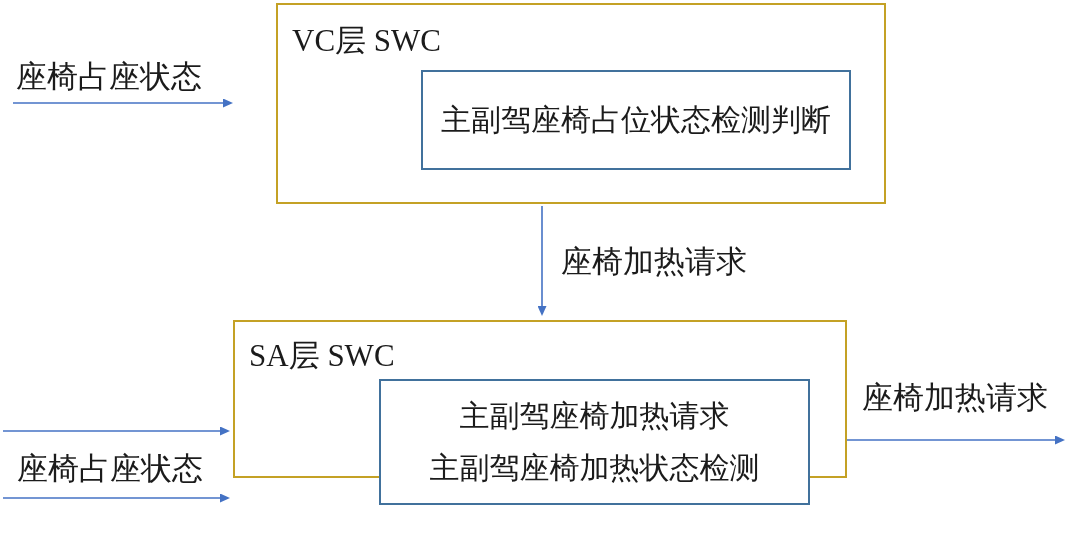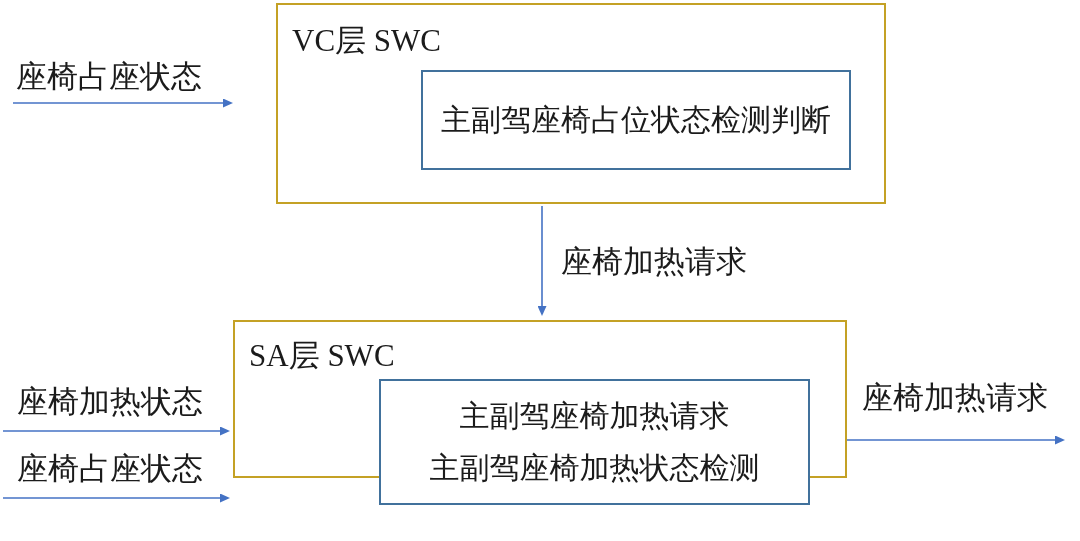--- a/index.html
+++ b/index.html
@@ -107,19 +107,18 @@
     <div class="inner-box inner-sa" style="left:144px; top:57px;">
       <div class="inner-line">主副驾座椅加热请求</div>
       <div class="inner-line">主副驾座椅加热状态检测</div>
     </div>
   </div>
 
   <div class="flow-label lbl-seat-occupancy">座椅占座状态</div>
 
   <div class="flow-label lbl-heat-req-mid">座椅加热请求</div>
 
-  <div class="flow-label lbl-heat-status">座椅加热状态</div>
 
   <div class="flow-label lbl-screen-button">座椅占座状态</div>
 
   <div class="flow-label lbl-heat-req-out">座椅加热请求</div>
 
 </div>
 
 </body></html>

